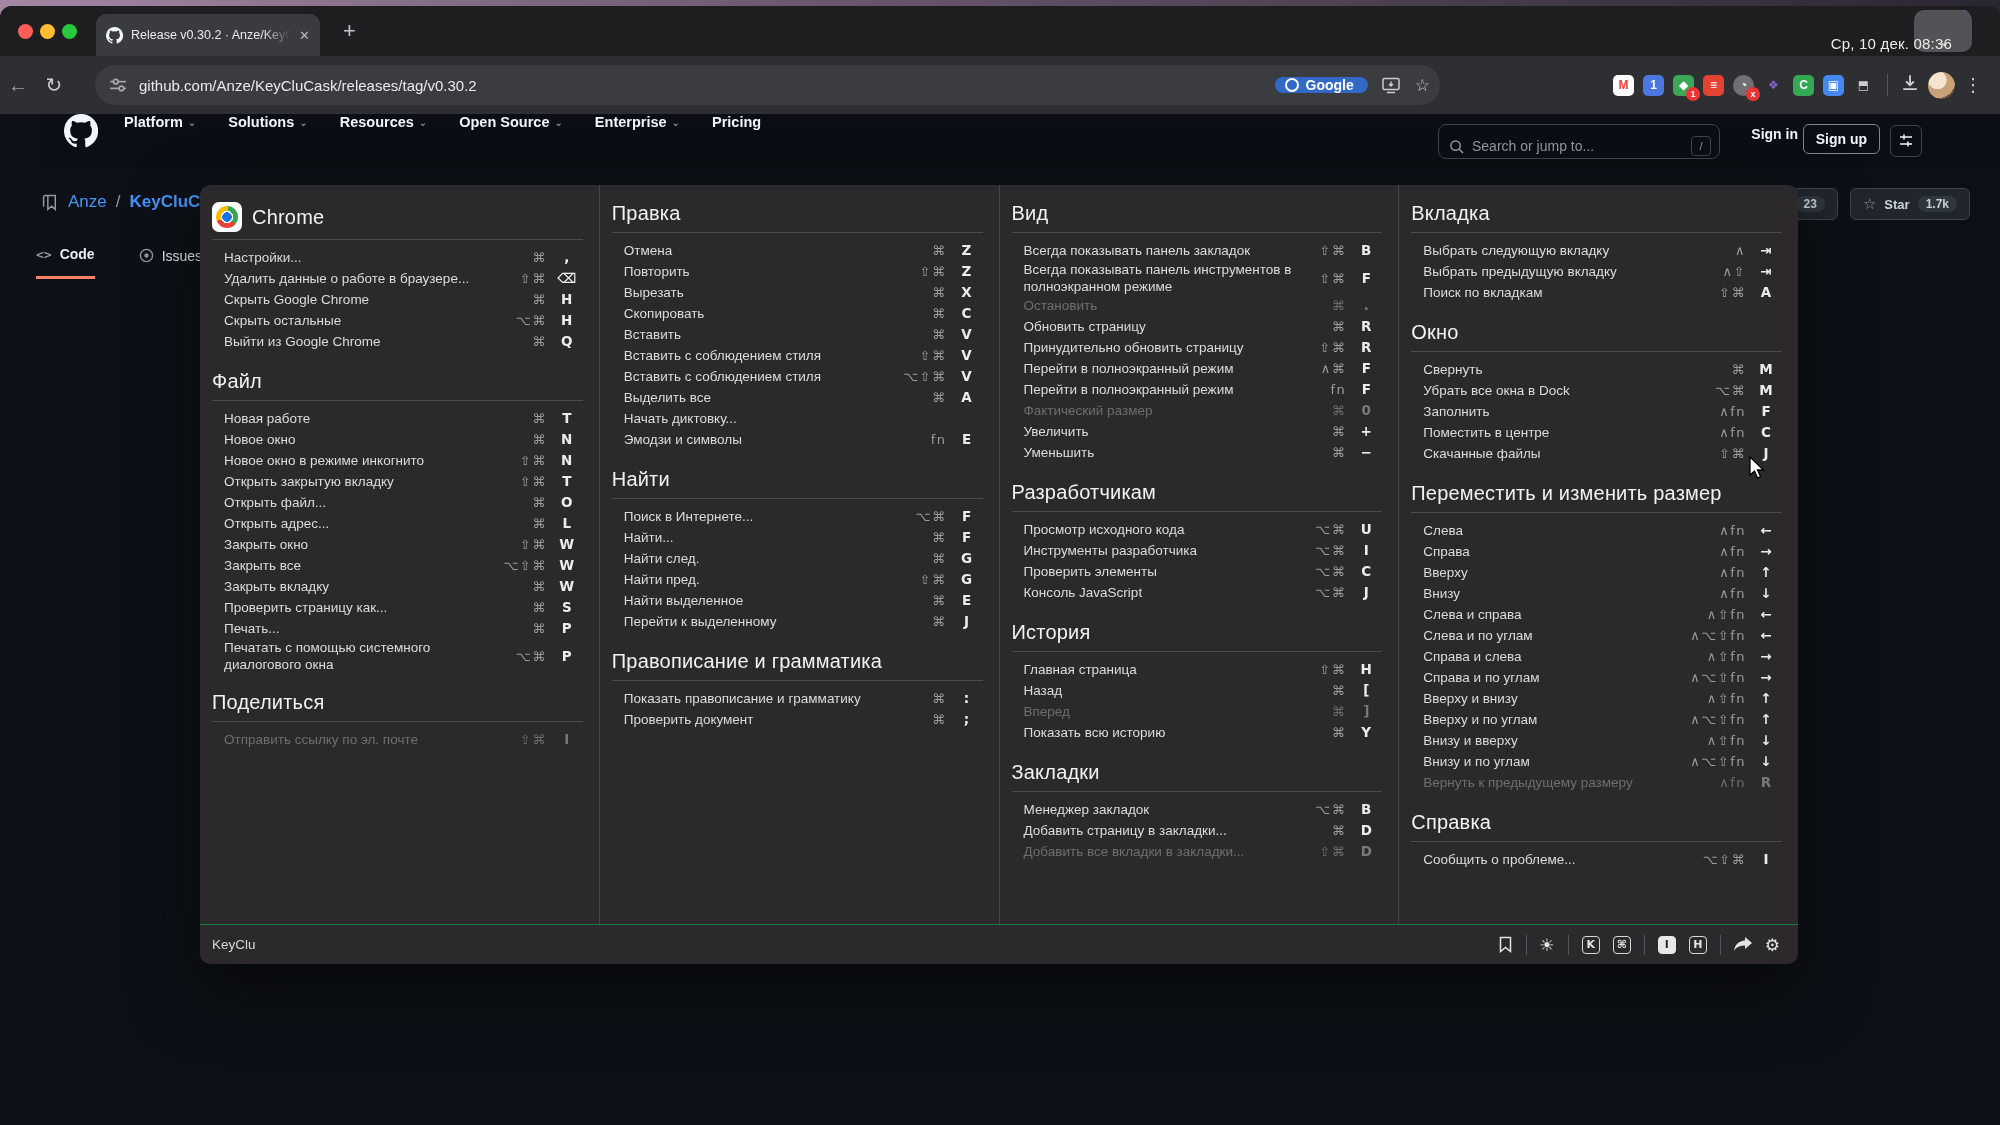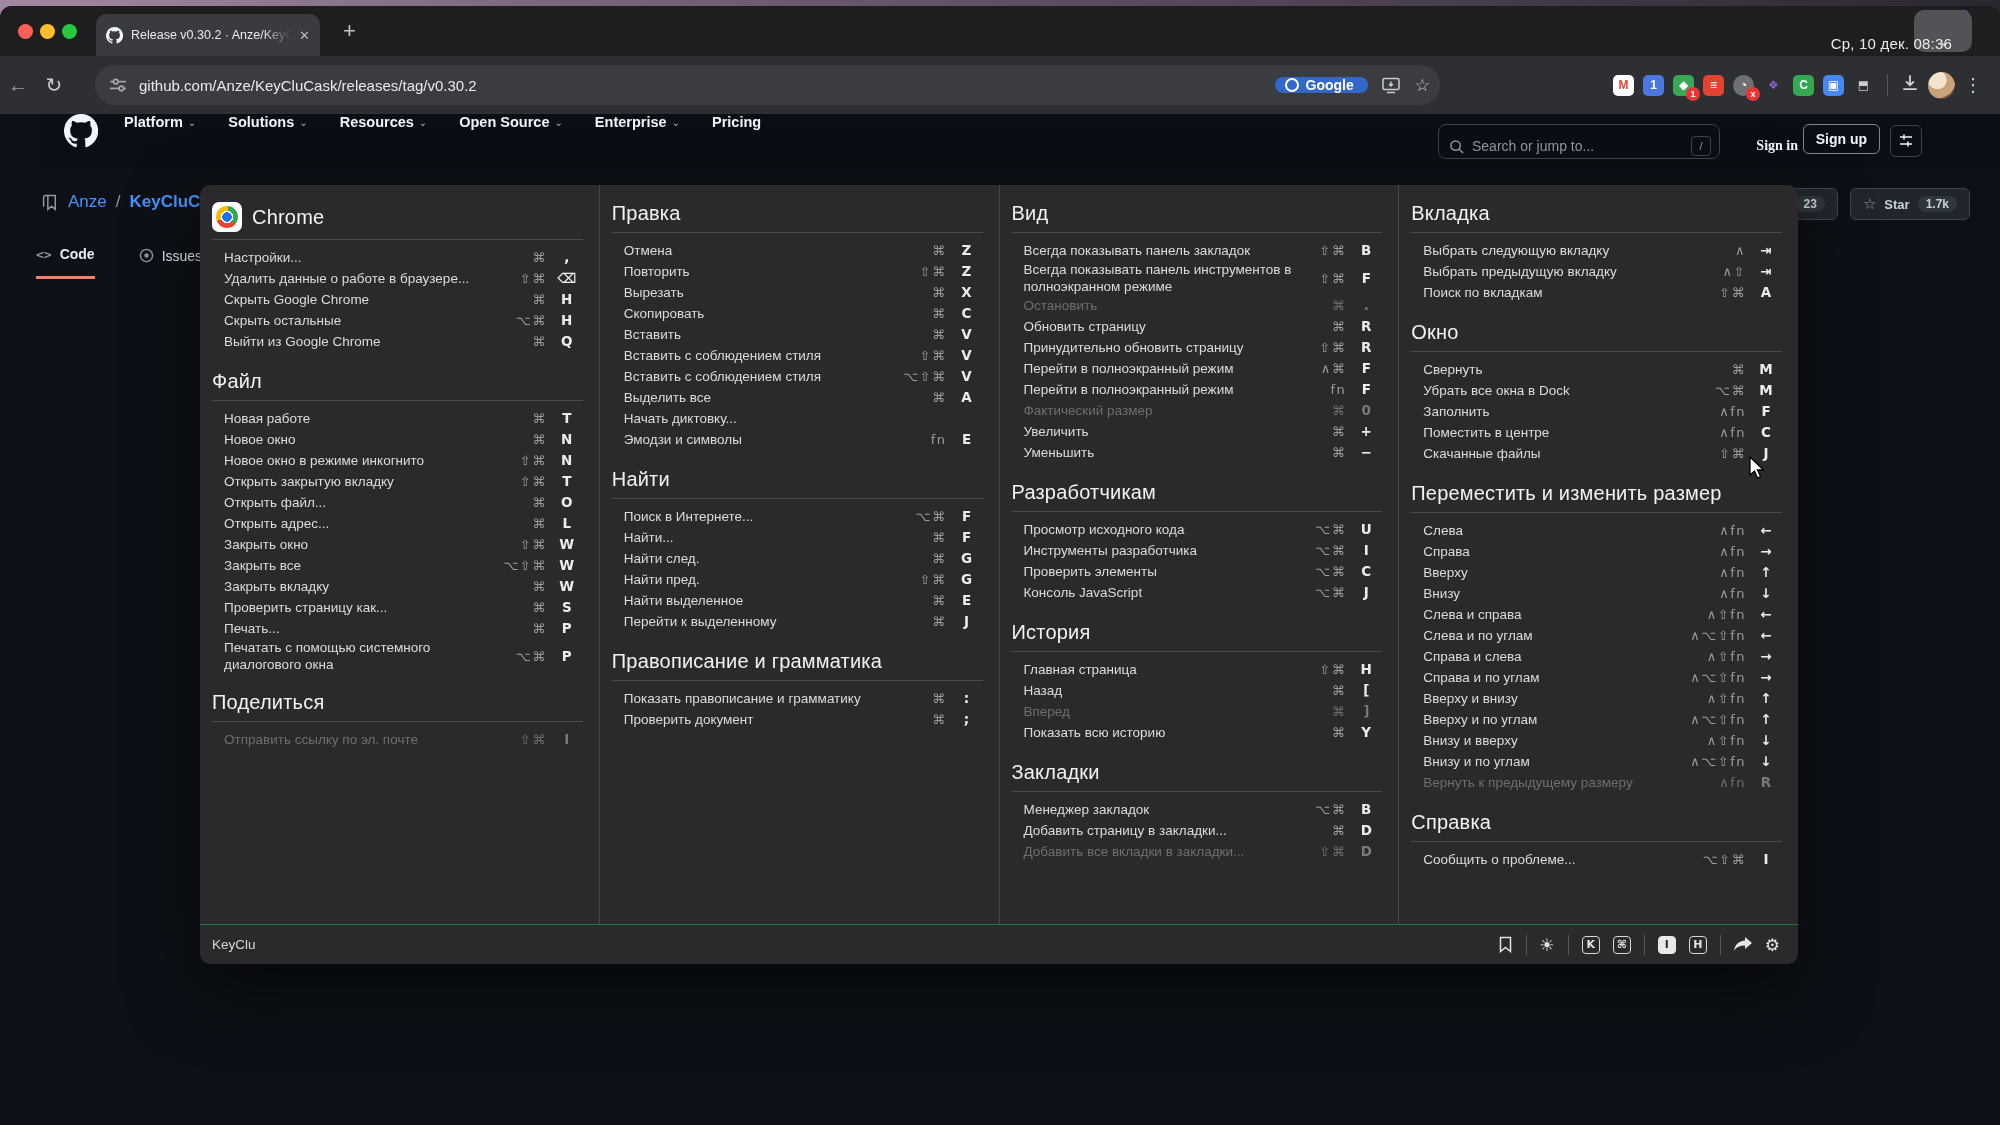--- a/index.html
+++ b/index.html
@@ -54,21 +54,21 @@
   .gh-header { position:absolute; left:0; top:108px; width:100%; height:54px; background:#0b0e14;
                display:flex; align-items:flex-start;margin-left:40px; }
   .gh-logo { margin-left:24px; }
   .gh-nav { display:flex; align-items:center; gap:32px; margin-left:26px; }
   .gh-nav-item { color:#f0f6fc; font-size:14.5px; font-weight:600; display:flex; align-items:center; gap:5px; }
   .chev { color:#9198a1; font-size:10px; }
   .gh-search { position:absolute; right:320px; top:10px; width:282px; height:35px; border:1px solid #3d444d;
                border-radius:8px; display:flex; align-items:center; padding:9px 8px 0 10px; color:#9198a1; font-size:14px; }
   .slash { margin-left:auto; border:1px solid #3d444d; border-radius:4px; font-size:11px; width:20px; height:20px;
            display:flex; align-items:center; justify-content:center; }
-  .signin { position:absolute; right:242px; top:24px; color:#f0f6fc; font-size:14px; font-weight:600;font-family:Liberation Serif, serif; }
+  .signin { position:absolute; right:242px; top:12px; color:#f0f6fc; font-size:14px; font-weight:600; }
   .signup { position:absolute; right:160px; top:10px; border:1px solid #7d8590; border-radius:6px; color:#f0f6fc;
             font-size:14px; font-weight:600; padding:6px 12px; }
   .appearance { position:absolute; right:118px; top:11px; width:32px; height:32px; border:1px solid #3d444d;
                 border-radius:6px; display:flex; align-items:center; justify-content:center; }
   .gh-body { position:absolute; left:0; top:162px; width:100%; height:963px; background:#0d1117; }
   .crumb { position:absolute; left:42px; top:24px; display:flex; align-items:center; gap:9px; font-size:17px; }
   .crumb .owner { color:#4493f8; }
   .crumb .sep { color:#9198a1; }
   .crumb .repo { color:#4493f8; font-weight:700; }
   .gh-btns { position:absolute; right:30px; top:20px; display:flex; gap:12px; }

